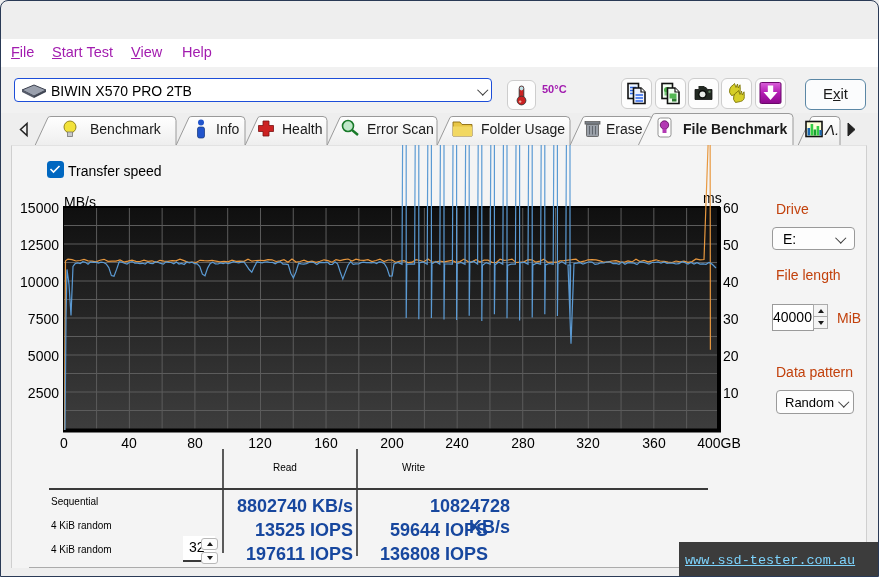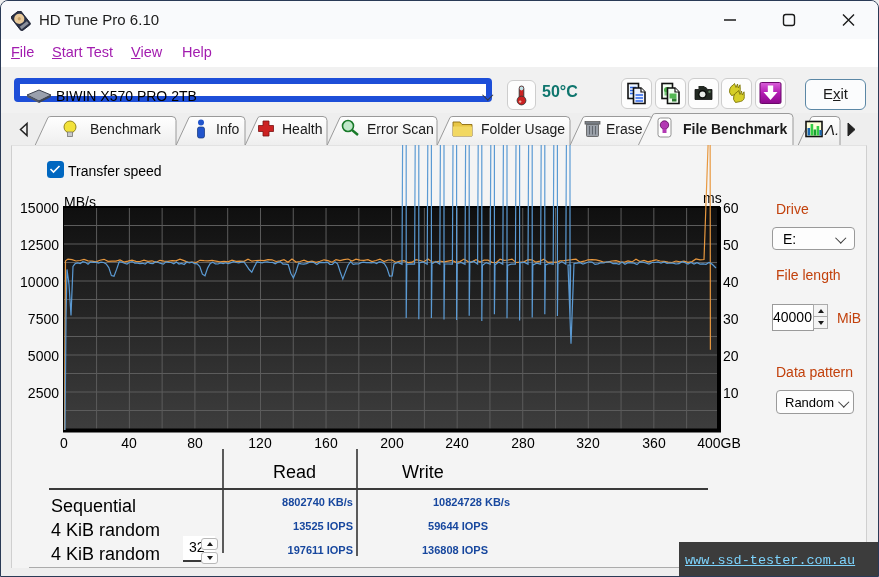--- a/index.html
+++ b/index.html
@@ -11,24 +11,24 @@
 
 .titlebar { position:absolute; left:0; top:0; width:100%; height:38px; background:#f9fafc; }
 .title-text { position:absolute; left:38px; top:10px; font-size:15px; color:#1b1b1b; }
 .capbtn { position:absolute; top:0; width:46px; height:38px; }
 
 .menubar { position:absolute; left:0; top:38px; width:100%; height:28px; background:#ffffff; }
 .menubar span { position:absolute; top:5px; font-size:14.5px; color:#a21caf; }
 
 .toolbar { position:absolute; left:0; top:66px; width:100%; height:46px; background:#f1f1f1; }
 .combo-main { position:absolute; left:13px; top:10.5px; width:478px; height:24px; background:#fff;
-  border:6px solid #1d4ed8; border-radius:4px; }
+  border:1px solid #1d4ed8; border-radius:4px; }
 .combo-main .txt { position:absolute; left:36px; top:4px; font-size:14px; color:#000; }
 .iconbtn { position:absolute; background:#fdfdfd; border:1px solid #cdcdcd; border-radius:6px; }
-.temp { position:absolute; left:541px; top:16px; font-size:16px; font-weight:bold; color:#0f766e; }
+.temp { position:absolute; left:541px; top:16px; font-size:11px; font-weight:bold; color:#a21caf; }
 .exitbtn { position:absolute; left:804px; top:12px; width:61px; height:31px; background:#fbfcfd;
   border:1.5px solid #5b87a5; border-radius:6px; font-size:15px; color:#1b1b1b; text-align:center; line-height:28px; }
 
 .page { position:absolute; left:10px; top:144px; width:856px; height:423px; background:#f4f4f4;
   border-left:1px solid #cfcfcf; border-right:1px solid #cfcfcf; border-top:1px solid #e2e2e2; }
 .pagebottom { position:absolute; left:28px; top:566px; width:838px; height:1px; background:#ababab; }
 
 .cb { position:absolute; left:46px; top:160px; width:17px; height:17px; background:#0067c0; border-radius:3.5px; }
 .cb-label { position:absolute; left:67px; top:162px; font-size:14px; color:#000; }
 
@@ -43,52 +43,32 @@
 .chev { position:absolute; width:7.5px; height:7.5px; border-right:1.1px solid #3a3a3a; border-bottom:1.1px solid #3a3a3a;
   transform:rotate(45deg); }
 .spinbox { position:absolute; background:#fff; border:1px solid #9a9a9a; font-size:14px; color:#000; }
 .spinbtns { position:absolute; }
 .spinu,.spind { position:relative; width:15px; height:13px; background:#f4f4f4; border:1px solid #ababab; }
 .spinu::after,.spind::after { content:''; position:absolute; left:50%; top:50%; transform:translate(-50%,-50%);
   border-left:3.5px solid transparent; border-right:3.5px solid transparent; }
 .spinu::after { border-bottom:4.5px solid #1b1b1b; }
 .spind::after { border-top:4.5px solid #1b1b1b; }
 
-.tlabel { position:absolute; font-size:18px; color:#000; }
-.tval { position:absolute; font-size:11px; font-weight:bold; color:#17479e; text-align:right; width:120px; }
+.tlabel { position:absolute; font-size:10px; color:#000; }
+.tval { position:absolute; font-size:18px; font-weight:bold; color:#17479e; text-align:right; width:120px; }
 .vline { position:absolute; width:2px; background:#5a5a5a; }
 
 .wm { position:absolute; left:678px; top:541px; width:201px; height:36px; background:#3c3c3c; }
 .wm span { position:absolute; left:6px; top:11px; font-family:"Liberation Mono", monospace;
   font-size:13.5px; color:#7dd3fc; text-decoration:underline; white-space:nowrap; }
 </style>
 </head>
 <body>
 <div class="win">
 
-  <div class="titlebar">
-    <svg class="abs" style="left:10px;top:10px" width="20" height="20" viewBox="0 0 20 20">
-      <g transform="rotate(-38 10 10)">
-        <rect x="4" y="0.5" width="12" height="18" rx="1.5" fill="#2c3246" stroke="#14182a" stroke-width="0.8"></rect>
-        <circle cx="10" cy="7.2" r="5.1" fill="#e8c99a"></circle>
-        <circle cx="10" cy="7.2" r="1.6" fill="#c8a068"></circle>
-        <rect x="5.5" y="13.8" width="9" height="3" fill="#8a8f9c"></rect>
-      </g>
-    </svg>
-    <div class="title-text">HD Tune Pro 6.10</div>
-    <svg class="capbtn" style="left:706px" width="46" height="38">
-        <line x1="17" y1="19" x2="29" y2="19" stroke="#1b1b1b" stroke-width="1.4"></line>
-      </svg>
-    <svg class="capbtn" style="left:765px" width="46" height="38">
-        <rect x="17.5" y="13.5" width="11" height="11" rx="2.2" fill="none" stroke="#1b1b1b" stroke-width="1.4"></rect>
-      </svg>
-    <svg class="capbtn" style="left:824px" width="46" height="38">
-        <path d="M18 13.5 L29 24.5 M29 13.5 L18 24.5" stroke="#1b1b1b" stroke-width="1.4"></path>
-      </svg>
-  </div>
 
   <div class="menubar">
     <span style="left:10px"><u>F</u>ile</span>
     <span style="left:51px"><u>S</u>tart Test</span>
     <span style="left:130px"><u>V</u>iew</span>
     <span style="left:181px">Help</span>
   </div>
 
   <div class="toolbar">
     <div class="combo-main">

